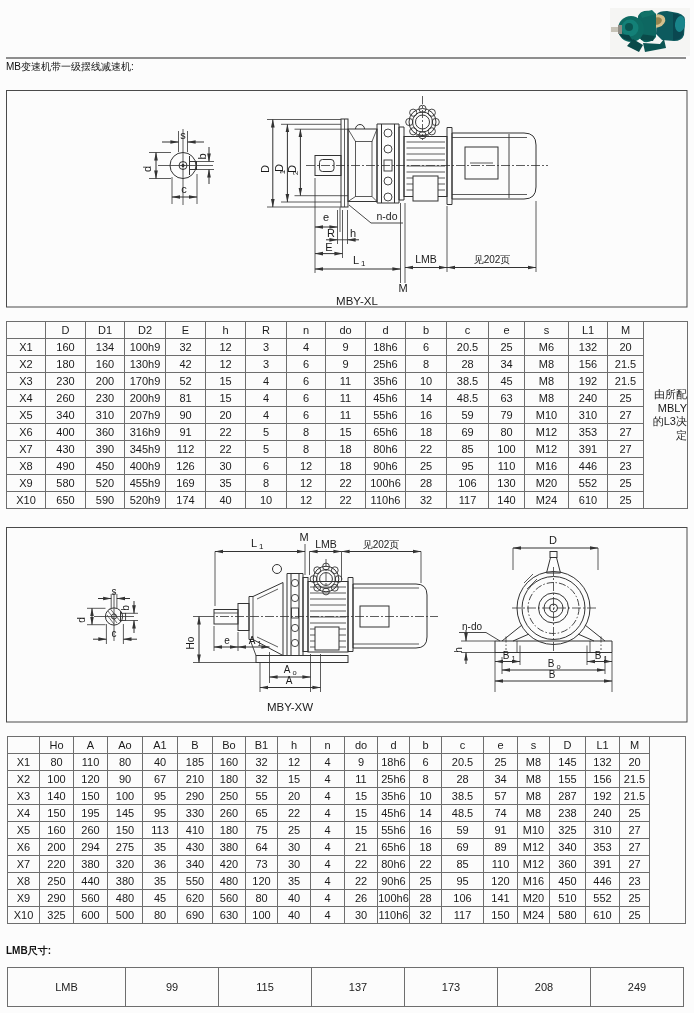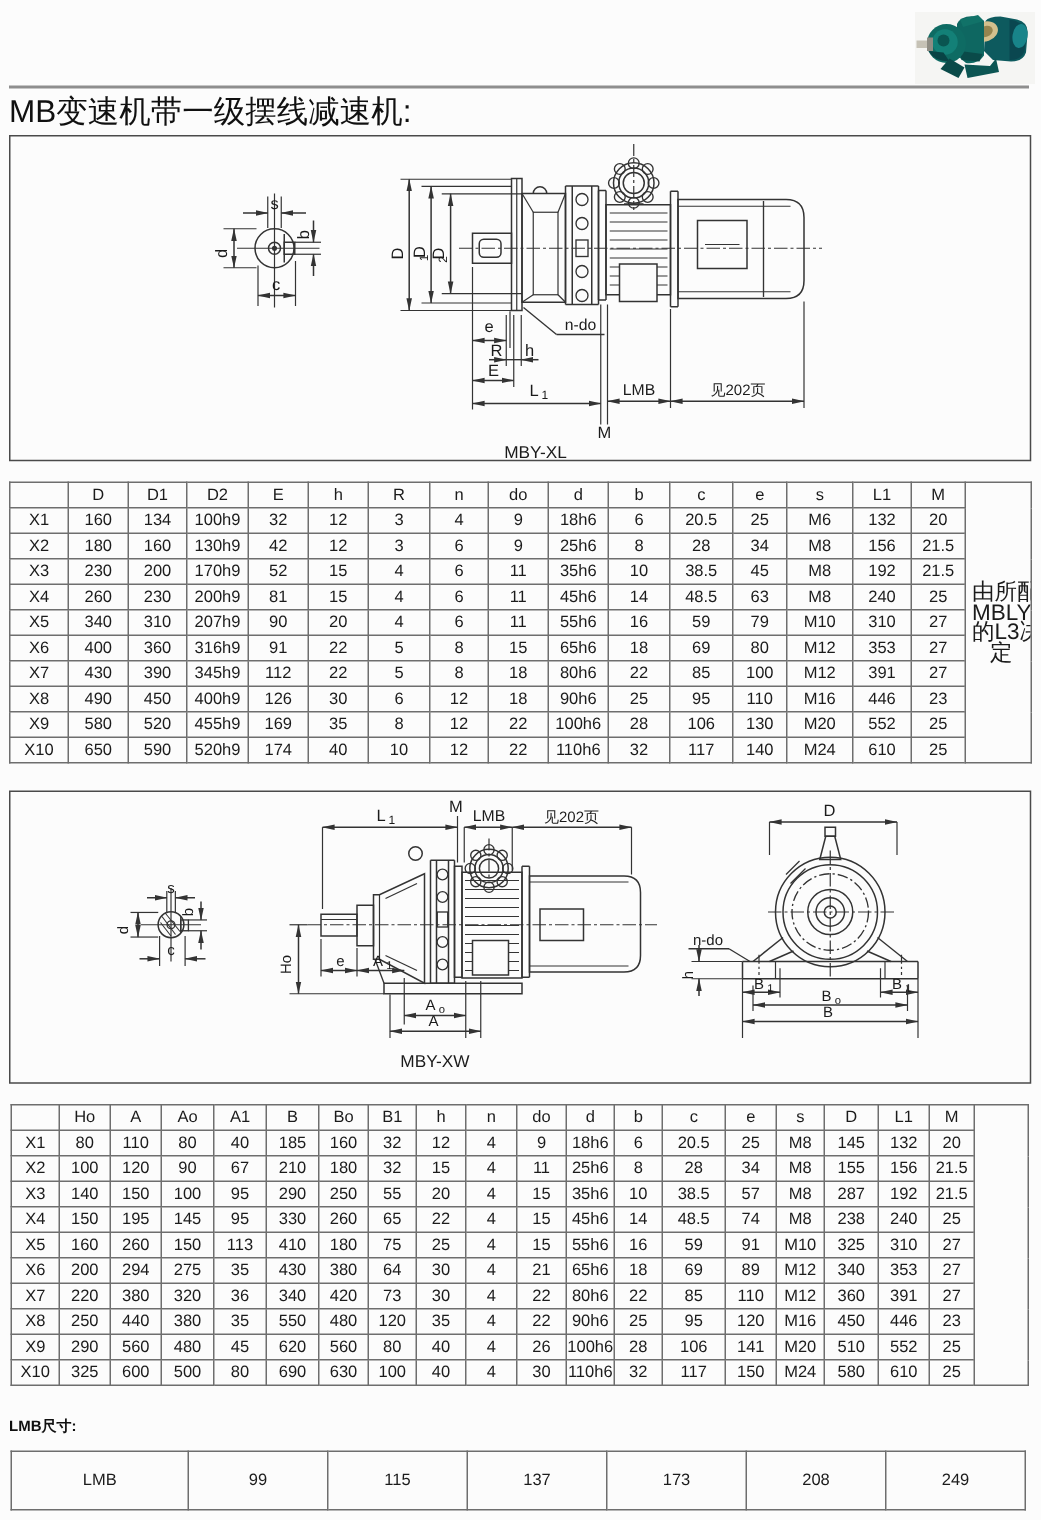--- a/index.html
+++ b/index.html
@@ -1,19 +1,19 @@
 <!DOCTYPE html>
 <html><head><meta charset="utf-8">
 <style>
 html,body{margin:0;padding:0}
 body{width:694px;height:1013px;position:relative;background:#fcfcfc;font-family:"Liberation Sans",sans-serif;overflow:hidden}
 .abs{position:absolute}
 .dt{border-collapse:collapse;table-layout:fixed;font-size:11px;color:#1b1b1b}
 .dt td{border:1px solid #6e6e6e;text-align:center;padding:0;height:16px;line-height:15px;overflow:hidden;white-space:nowrap}
-.dt .note{font-size:15px;line-height:13.5px;text-align:center;padding-left:4px;vertical-align:middle}
+.dt .note{font-size:11px;line-height:13.5px;text-align:right;padding-left:4px;vertical-align:middle}
 .lmb td{height:19px;line-height:19px;font-size:11px}
 svg text{font-family:"Liberation Sans",sans-serif;fill:#1b1b1b}
 </style></head>
 <body>
 
 <svg class="abs" style="left:610px;top:8px" width="80" height="48" viewBox="0 0 80 48">
  <rect x="0" y="0" width="80" height="48" fill="#f5f5f3"></rect>
 
  <path d="M47 6 Q49 3 57 3 L68 5 Q76 7 75 15 L74 27 Q72 33 64 33 L52 32 L46 26 Z" fill="#0d5a5e"></path>
  <path d="M63 5 Q75 7 74 17 L73 26 Q71 32 63 32 Z" fill="#0a4750"></path>
@@ -34,21 +34,21 @@
 
  <rect x="1" y="19" width="8" height="5" fill="#c6c2b6"></rect>
  <rect x="8" y="17" width="4" height="9" fill="#8f8d84"></rect>
 
  <path d="M23 31 L33 37 L29 44 L17 38 Z" fill="#0a4a49"></path>
  <path d="M33 35 L50 36 L54 31 L56 40 L35 44 Z" fill="#0c5553"></path>
 </svg>
 
 <div class="abs" style="left:6px;top:57px;width:680px;height:2px;background:#8e8e8e"></div>
 
-<div class="abs" style="left:6px;top:60px;font-size:21px;color:#101010">MB变速机带一级摆线减速机:</div>
+<div class="abs" style="left:6px;top:60px;font-size:10px;color:#101010">MB变速机带一级摆线减速机:</div>
 
 <svg class="abs" style="left:0;top:0" width="694" height="320" viewBox="0 0 694 320">
 <defs>
       <marker id="ar" markerWidth="9" markerHeight="6" refX="8.1" refY="3" orient="auto-start-reverse" markerUnits="userSpaceOnUse">
         <path d="M0,1.15 L8.5,3 L0,4.85 z" fill="#333"></path>
       </marker>
     </defs>
 <rect x="6.5" y="90.5" width="680.5" height="216.5" fill="none" stroke="#4a4a4a" stroke-width="1"></rect>
 
 <g>

